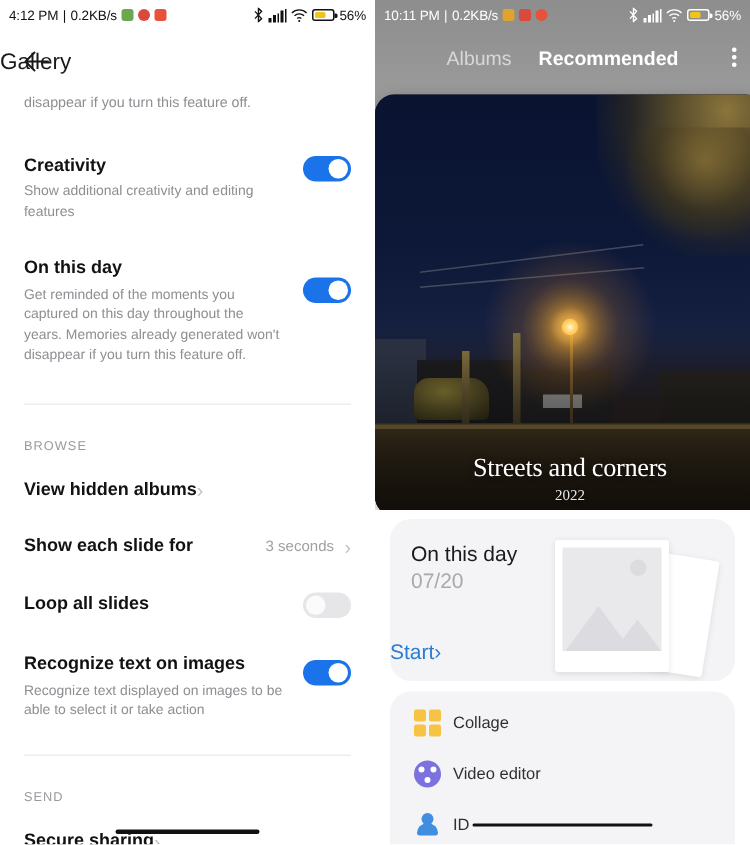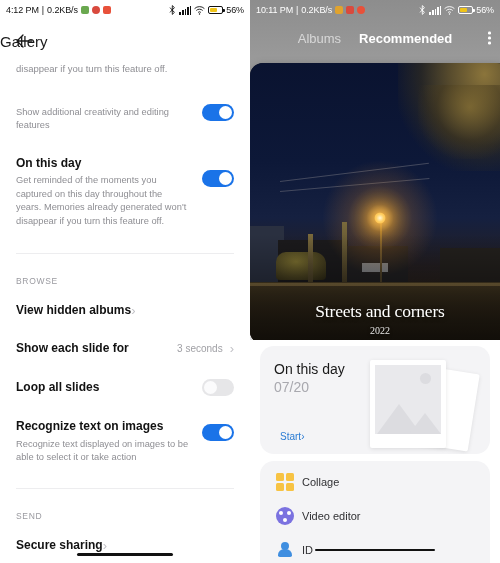--- a/index.html
+++ b/index.html
@@ -126,21 +126,21 @@
              text-shadow: 0 1px 3px rgba(0,0,0,.5); }
 
   
   .r-body { position:absolute; top:340px; left:0; right:0; bottom:0;
             background:#ffffff; padding: 6px 10px 0; }
   .card { background:#f4f4f6; border-radius: 14px; }
   .otd-card { height: 108px; padding: 15px 14px; position:relative; overflow:hidden;
               cursor:pointer; }
   .otd-title { font-size: 14px; color:#1a1a1a; }
   .otd-date { font-size: 14px; color:#a8a8ae; margin-top: 2px; }
-  .otd-start { position:absolute; left: 20px; bottom: 12px; font-size: 10px;
+  .otd-start { position:absolute; left: 0; bottom: 12px; font-size: 14px;
                color:#2b7cd3; cursor:pointer; }
   .polaroids { position:absolute; right: 16px; top: 14px; width: 108px; height: 90px; }
   .pol { position:absolute; background:#ffffff; border-radius:2px;
          box-shadow: 0 1px 4px rgba(0,0,0,.10); }
   .pol.back { right: 0; top: 10px; width: 52px; height: 78px; transform: rotate(9deg); }
   .pol.front { left: 4px; top: 0; width: 76px; height: 88px; padding: 5px 5px 14px; }
   .pol-img { width:100%; height:100%; background:#e9e9ec; position:relative; overflow:hidden; }
   .pol-sun { position:absolute; right: 10px; top: 8px; width: 11px; height: 11px;
              border-radius:50%; background:#dcdce0; }
   .pol-mtn { position:absolute; bottom:0; width:0; height:0; }
@@ -229,20 +229,21 @@
       </div>
       <div class="appbar-title">Gallery</div>
     </div>
 
     <div class="settings">
 
       <div class="lead-text">disappear if you turn this feature off.</div>
 
       <div class="row">
         <div class="row-body">
+          <div class="row-title">Creativity</div>
           <div class="row-sub">Show additional creativity and editing features</div>
         </div>
         <div class="toggle on">
             <span class="knob"></span>
           </div>
       </div>
 
       <div class="row" style="padding-top:14px">
         <div class="row-body">
           <div class="row-title">On this day</div>

